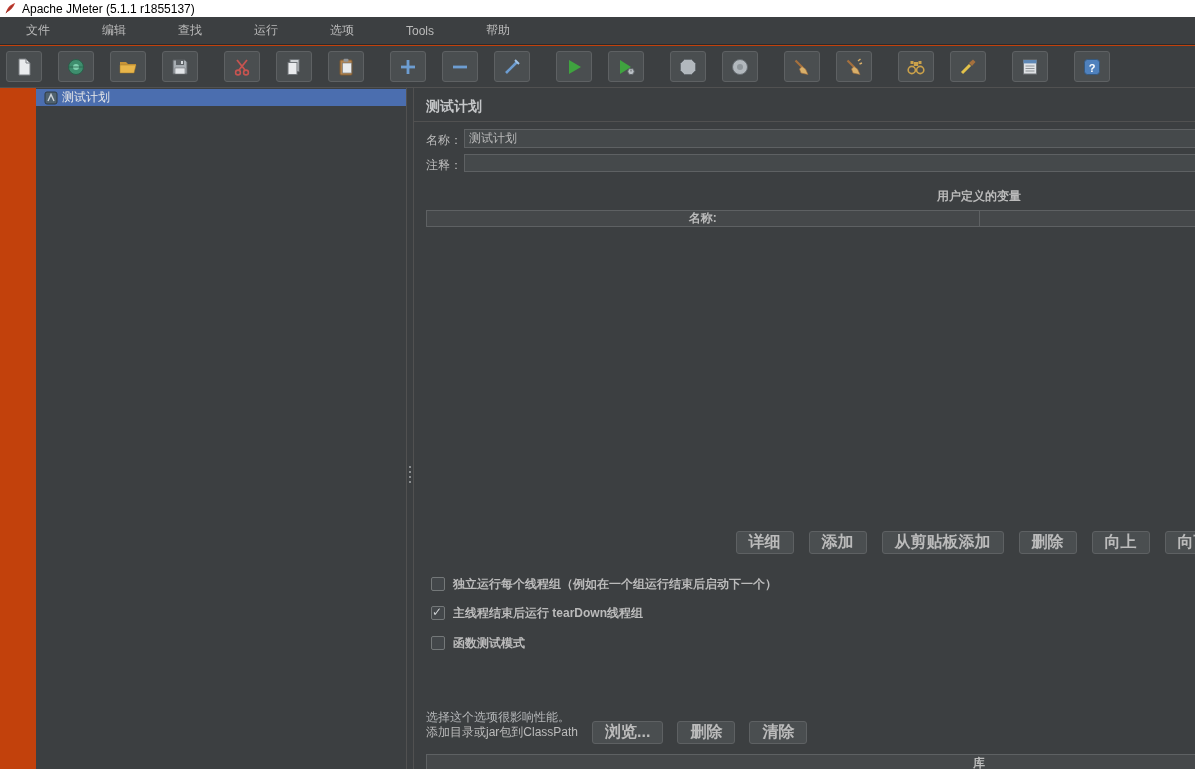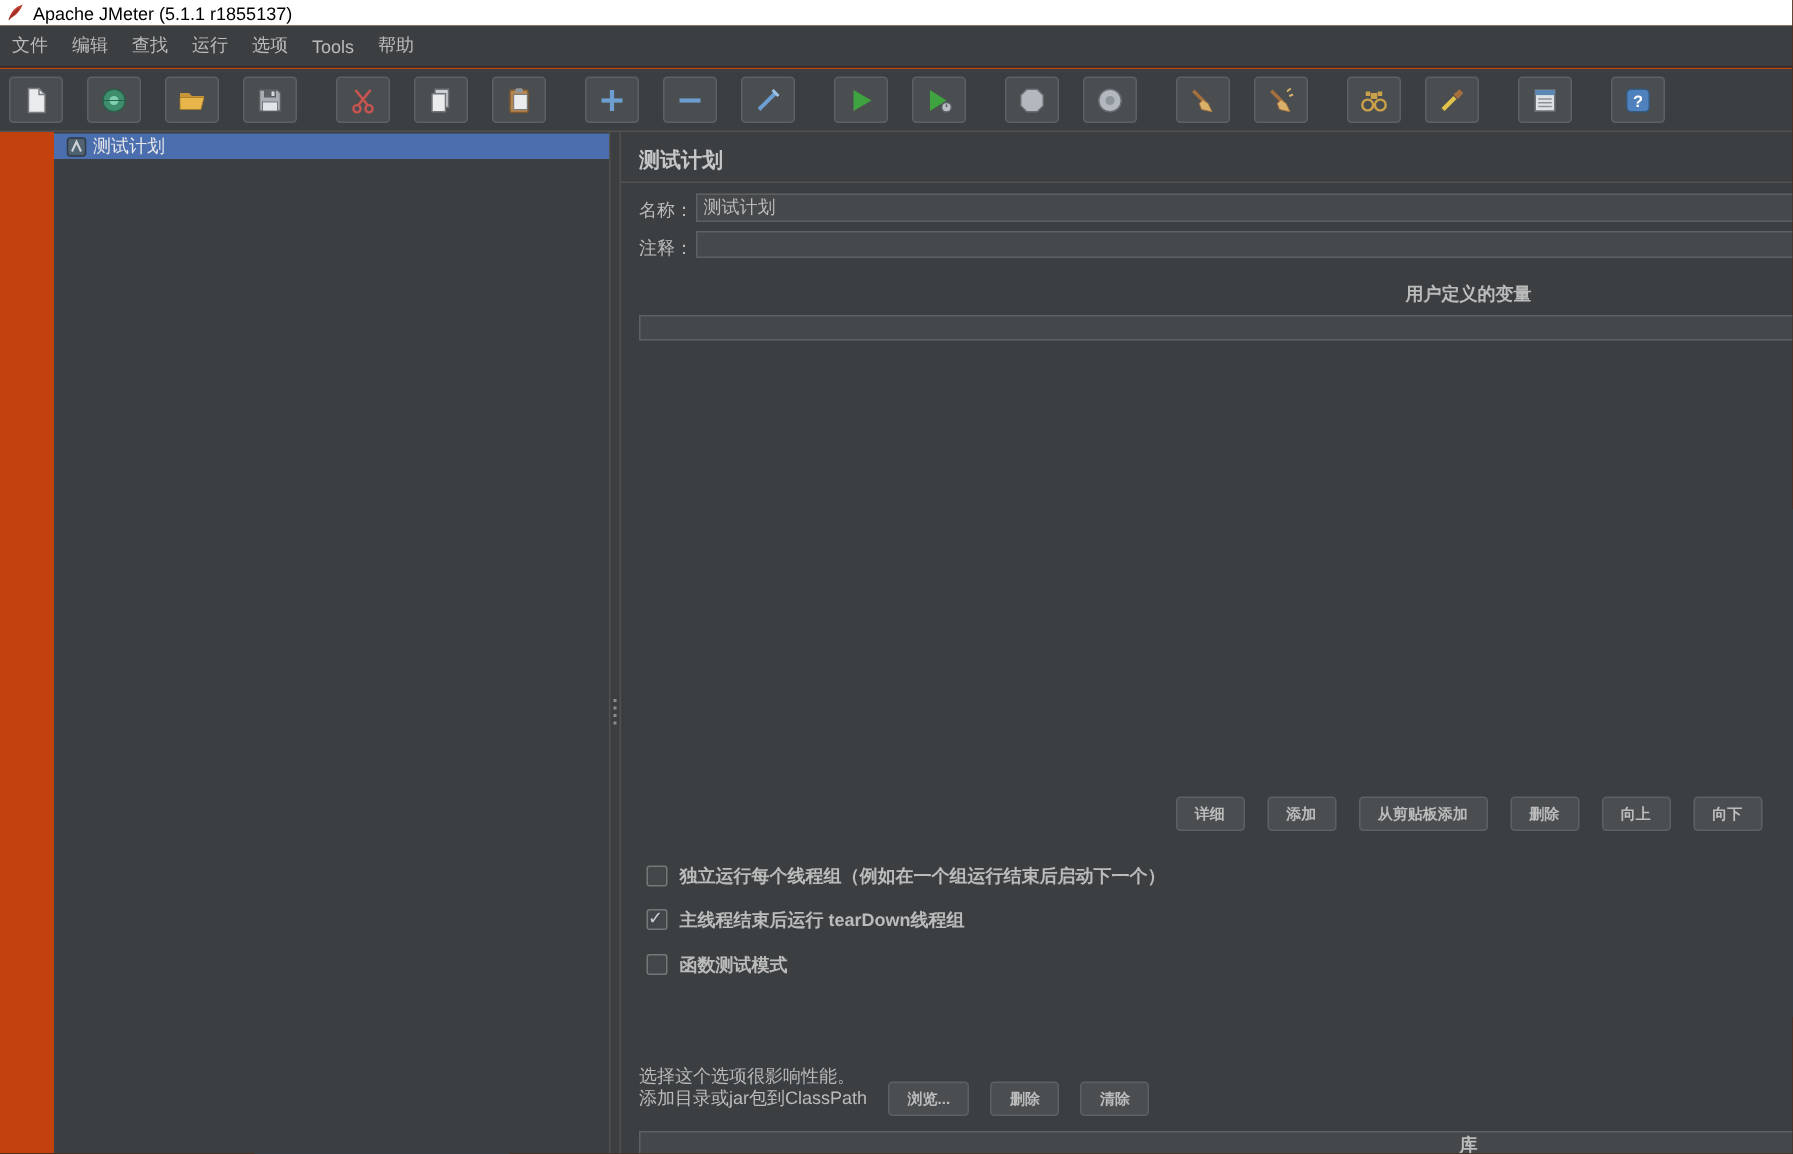--- a/index.html
+++ b/index.html
@@ -8,21 +8,21 @@
 
   
   .titlebar{position:absolute;left:0;top:0;width:100%;height:17px;background:#ffffff;color:#000;
             display:flex;align-items:center;padding-left:4px;box-sizing:border-box;}
   .titlebar svg{width:13px;height:13px;margin-right:5px;}
   .titlebar .ttl{font-size:12px;}
 
   
   .menubar{position:absolute;left:0;top:17px;width:100%;height:28px;background:#3c3f41;
            border-bottom:1px solid #2b2b2b;display:flex;align-items:center;padding-left:0;box-sizing:border-box;}
-  .menu-item{padding:0 8px;height:100%;display:flex;align-items:center;cursor:default;color:#bbbbbb;}
+  .menu-item{padding:0 26px;height:100%;display:flex;align-items:center;cursor:default;color:#bbbbbb;}
 
   
   .toolbar{position:absolute;left:0;top:46px;width:100%;height:42px;background:#3c3f41;
            border-bottom:1px solid #515151;display:flex;align-items:center;padding-left:6px;box-sizing:border-box;}
   .tb-group{display:flex;margin-right:26px;}
   .tb-btn{width:36px;height:31px;margin-right:16px;background:#4a4e50;border:1px solid #5e6163;border-radius:3px;
           display:flex;align-items:center;justify-content:center;padding:0;box-sizing:border-box;cursor:pointer;}
   .tb-btn:last-child{margin-right:0;}
   .tb-btn svg{width:20px;height:20px;display:block;}
 
@@ -54,21 +54,21 @@
   .comments-row input{height:18px;}
 
   .vars-title{position:absolute;left:12px;top:100px;width:1106px;text-align:center;font-weight:bold;color:#bbbbbb;}
 
   .table-header{position:absolute;left:12px;top:122px;width:1106px;height:17px;display:flex;
                 background:#45484a;border:1px solid #5e6163;box-sizing:border-box;}
   .table-header .col{flex:1;text-align:center;line-height:15px;font-weight:bold;color:#bbbbbb;}
   .table-header .col:first-child{border-right:1px solid #5e6163;}
   .table-body{position:absolute;left:12px;top:139px;width:1106px;height:302px;}
 
-  .btn{background:#4a4e50;border:1px solid #5e6163;border-radius:3px;color:#bbbbbb;font-size:10px;font-weight:bold;
+  .btn{background:#4a4e50;border:1px solid #5e6163;border-radius:3px;color:#bbbbbb;font-size:16px;font-weight:bold;
        height:23px;padding:0 12px;cursor:pointer;font-family:"Liberation Sans","DejaVu Sans",sans-serif;}
   .table-buttons{position:absolute;left:12px;top:443px;width:1106px;display:flex;justify-content:center;gap:15px;}
 
   .opt-row{position:absolute;left:17px;display:flex;align-items:center;height:16px;gap:8px;}
   .opt-row .cbx{width:12px;height:12px;background:#43474a;border:1px solid #747879;border-radius:2px;
                 flex:none;position:relative;cursor:pointer;}
   .opt-row .cbx.checked::after{content:"✓";position:absolute;left:0px;top:-2px;font-size:12px;color:#cfd2d4;}
   .opt-row .lbl{font-weight:bold;color:#bbbbbb;}
   .opt-1{top:488px;} .opt-2{top:517px;} .opt-3{top:547px;}
 
@@ -302,20 +302,21 @@
         </div>
 
         <div class="field-row comments-row">
           <label>注释：</label>
           <input type="text" value="" style="">
         </div>
 
         <div class="vars-title">用户定义的变量</div>
 
         <div class="table-header">
+          <div class="col">名称:</div>
           <div class="col"></div>
         </div>
         <div class="table-body"></div>
 
         <div class="table-buttons">
           <button class="btn">详细</button>
           <button class="btn">添加</button>
           <button class="btn">从剪贴板添加</button>
           <button class="btn">删除</button>
           <button class="btn">向上</button>

